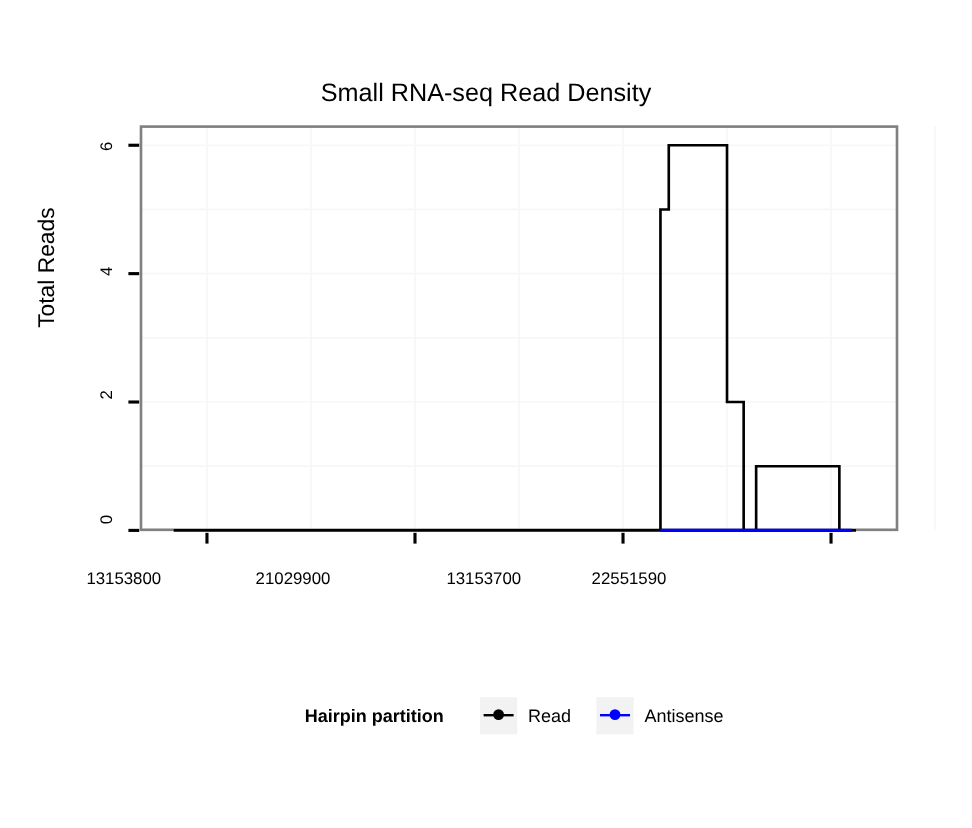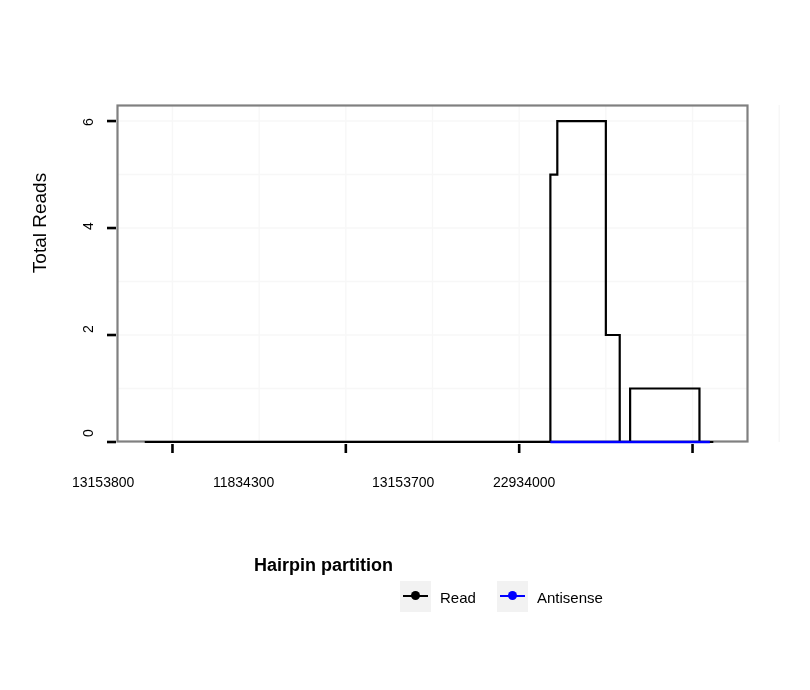--- a/index.html
+++ b/index.html
@@ -59,23 +59,23 @@
   }
   .xtick-label {
     position: absolute;
     font-size: 14px;
     text-align: left;
     width: 120px;
     top: 474px;
   }
   .legend-title {
     position: absolute;
-    font-size: 18px;
+    font-size: 15px;
     font-weight: bold;
-    top: 555px;
+    top: 589px;
   }
   .legend-entry-label {
     position: absolute;
     font-size: 15px;
     top: 589px;
   }
   .legend-key {
     position: absolute;
     top: 581px;
     width: 31px;
@@ -96,32 +96,33 @@
     width: 9px;
     height: 9px;
     border-radius: 50%;
   }
 </style>
 </head>
 <body>
 
 <div id="figure">
 
+  <div class="chart-title">Small RNA-seq Read Density</div>
 
   <div class="ylab">Total Reads</div>
 
   <div class="ytick-label" style="left:68px; top:425px;">0</div>
   <div class="ytick-label" style="left:68px; top:321px;">2</div>
   <div class="ytick-label" style="left:68px; top:218px;">4</div>
   <div class="ytick-label" style="left:68px; top:114px;">6</div>
 
   <div class="xtick-label" style="left:72px;">13153800</div>
-  <div class="xtick-label" style="left:213px;">11834300</div>
+  <div class="xtick-label" style="left:213px;">21029900</div>
   <div class="xtick-label" style="left:372px;">13153700</div>
-  <div class="xtick-label" style="left:493px;">22934000</div>
+  <div class="xtick-label" style="left:493px;">22551590</div>
 
   <svg id="plot" width="810" height="690" style="position:absolute;left:0;top:0;">
 
     <rect id="panel-bg" x="117" y="105" width="631" height="337" fill="#ffffff"></rect>
 
     <g id="gridlines" stroke="#f7f7f7" stroke-width="1.4">
         <line x1="117" x2="748" y1="442" y2="442"></line>
         <line x1="117" x2="748" y1="335.015873015873" y2="335.015873015873"></line>
         <line x1="117" x2="748" y1="228.03174603174605" y2="228.03174603174605"></line>
         <line x1="117" x2="748" y1="121.04761904761904" y2="121.04761904761904"></line>

